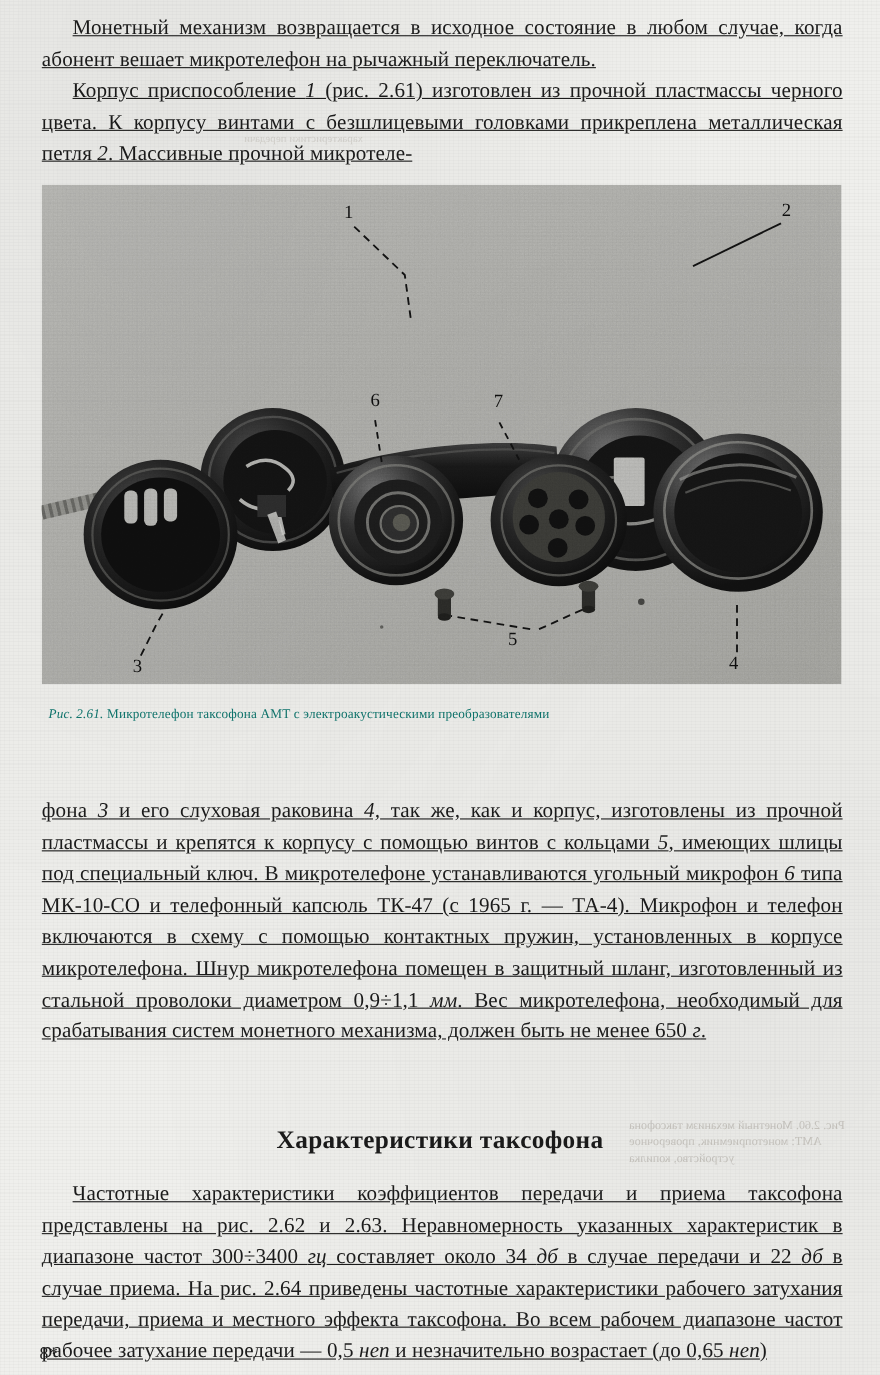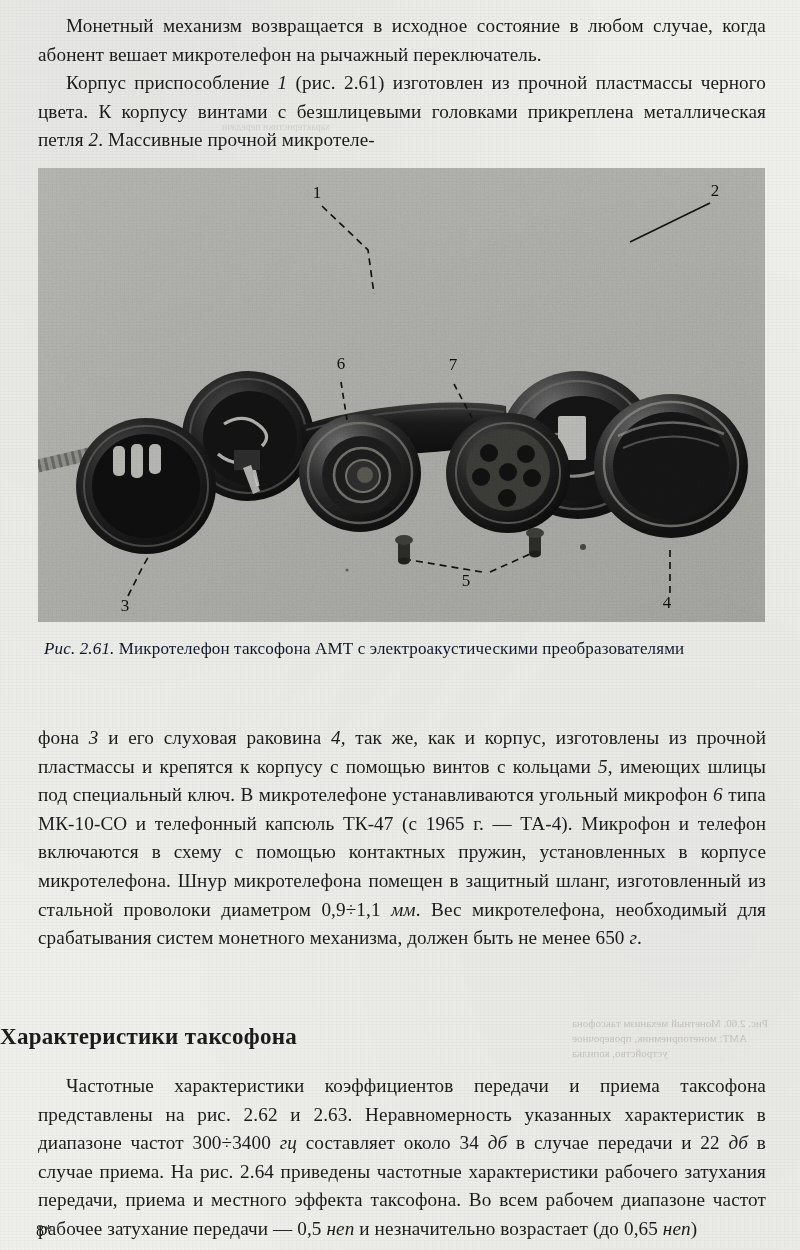--- a/index.html
+++ b/index.html
@@ -21,38 +21,38 @@
     mix-blend-mode:multiply;opacity:.75;
   }
   .page{position:absolute;inset:0;z-index:5;}
 
   .textcol{
     position:absolute;left:38px;width:728px;
     font-size:19.2px;line-height:28.6px;
     text-align:justify;text-justify:inter-word;
     letter-spacing:.1px;
   }
-  p{margin:0;}
+  p{margin:0;text-decoration:underline;}
   p.ind{text-indent:28px;}
   .it{font-style:italic;}
 
   
   #figure{position:absolute;left:38px;top:168px;width:727px;height:454px;}
   #figure svg{display:block;width:100%;height:100%;}
 
   .caption{
     position:absolute;left:44px;top:640px;width:730px;
-    font-size:17px;line-height:18px;color:#0f172a;
+    font-size:12px;line-height:18px;color:#0f766e;
     letter-spacing:.15px;white-space:nowrap;
   }
   .caption .rc{font-style:italic;}
 
   .heading{
     position:absolute;left:0;top:1024px;width:800px;
-    text-align:left;font-weight:bold;font-size:23px;letter-spacing:.3px;
+    text-align:center;font-weight:bold;font-size:23px;letter-spacing:.3px;
   }
 
   .folio{
     position:absolute;left:36px;top:1222px;
     font-size:16px;letter-spacing:.5px;
   }
 
   
   .bleed{
     position:absolute;right:8px;top:1016px;width:220px;z-index:2;

